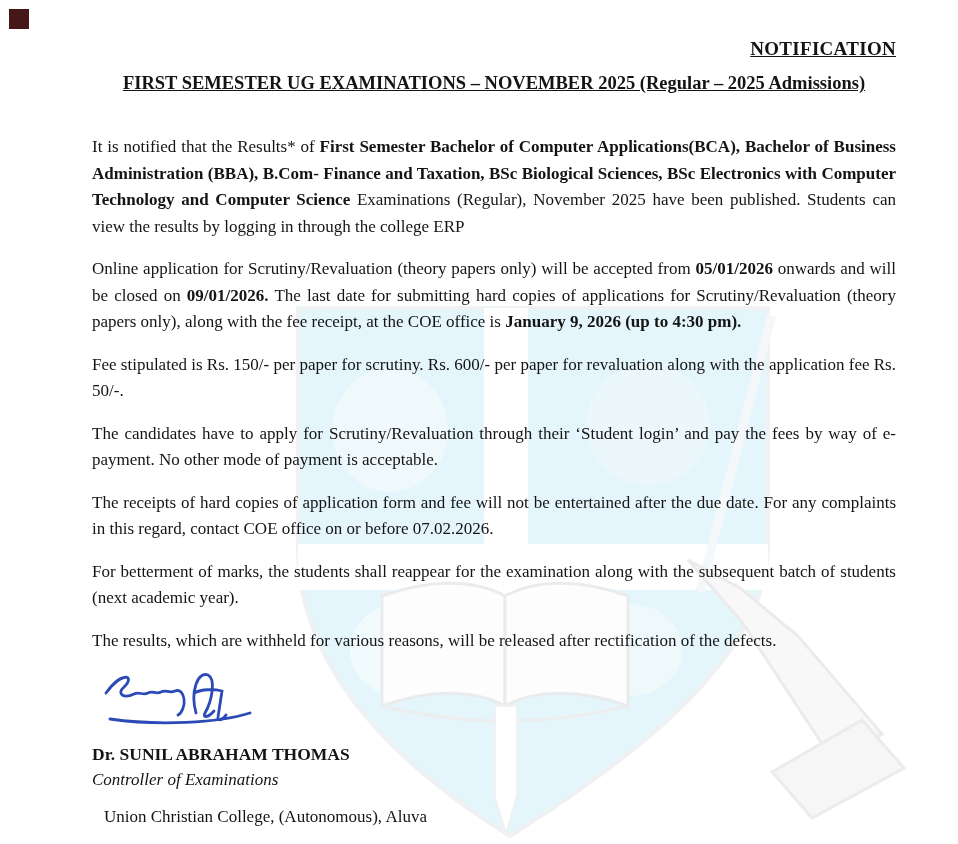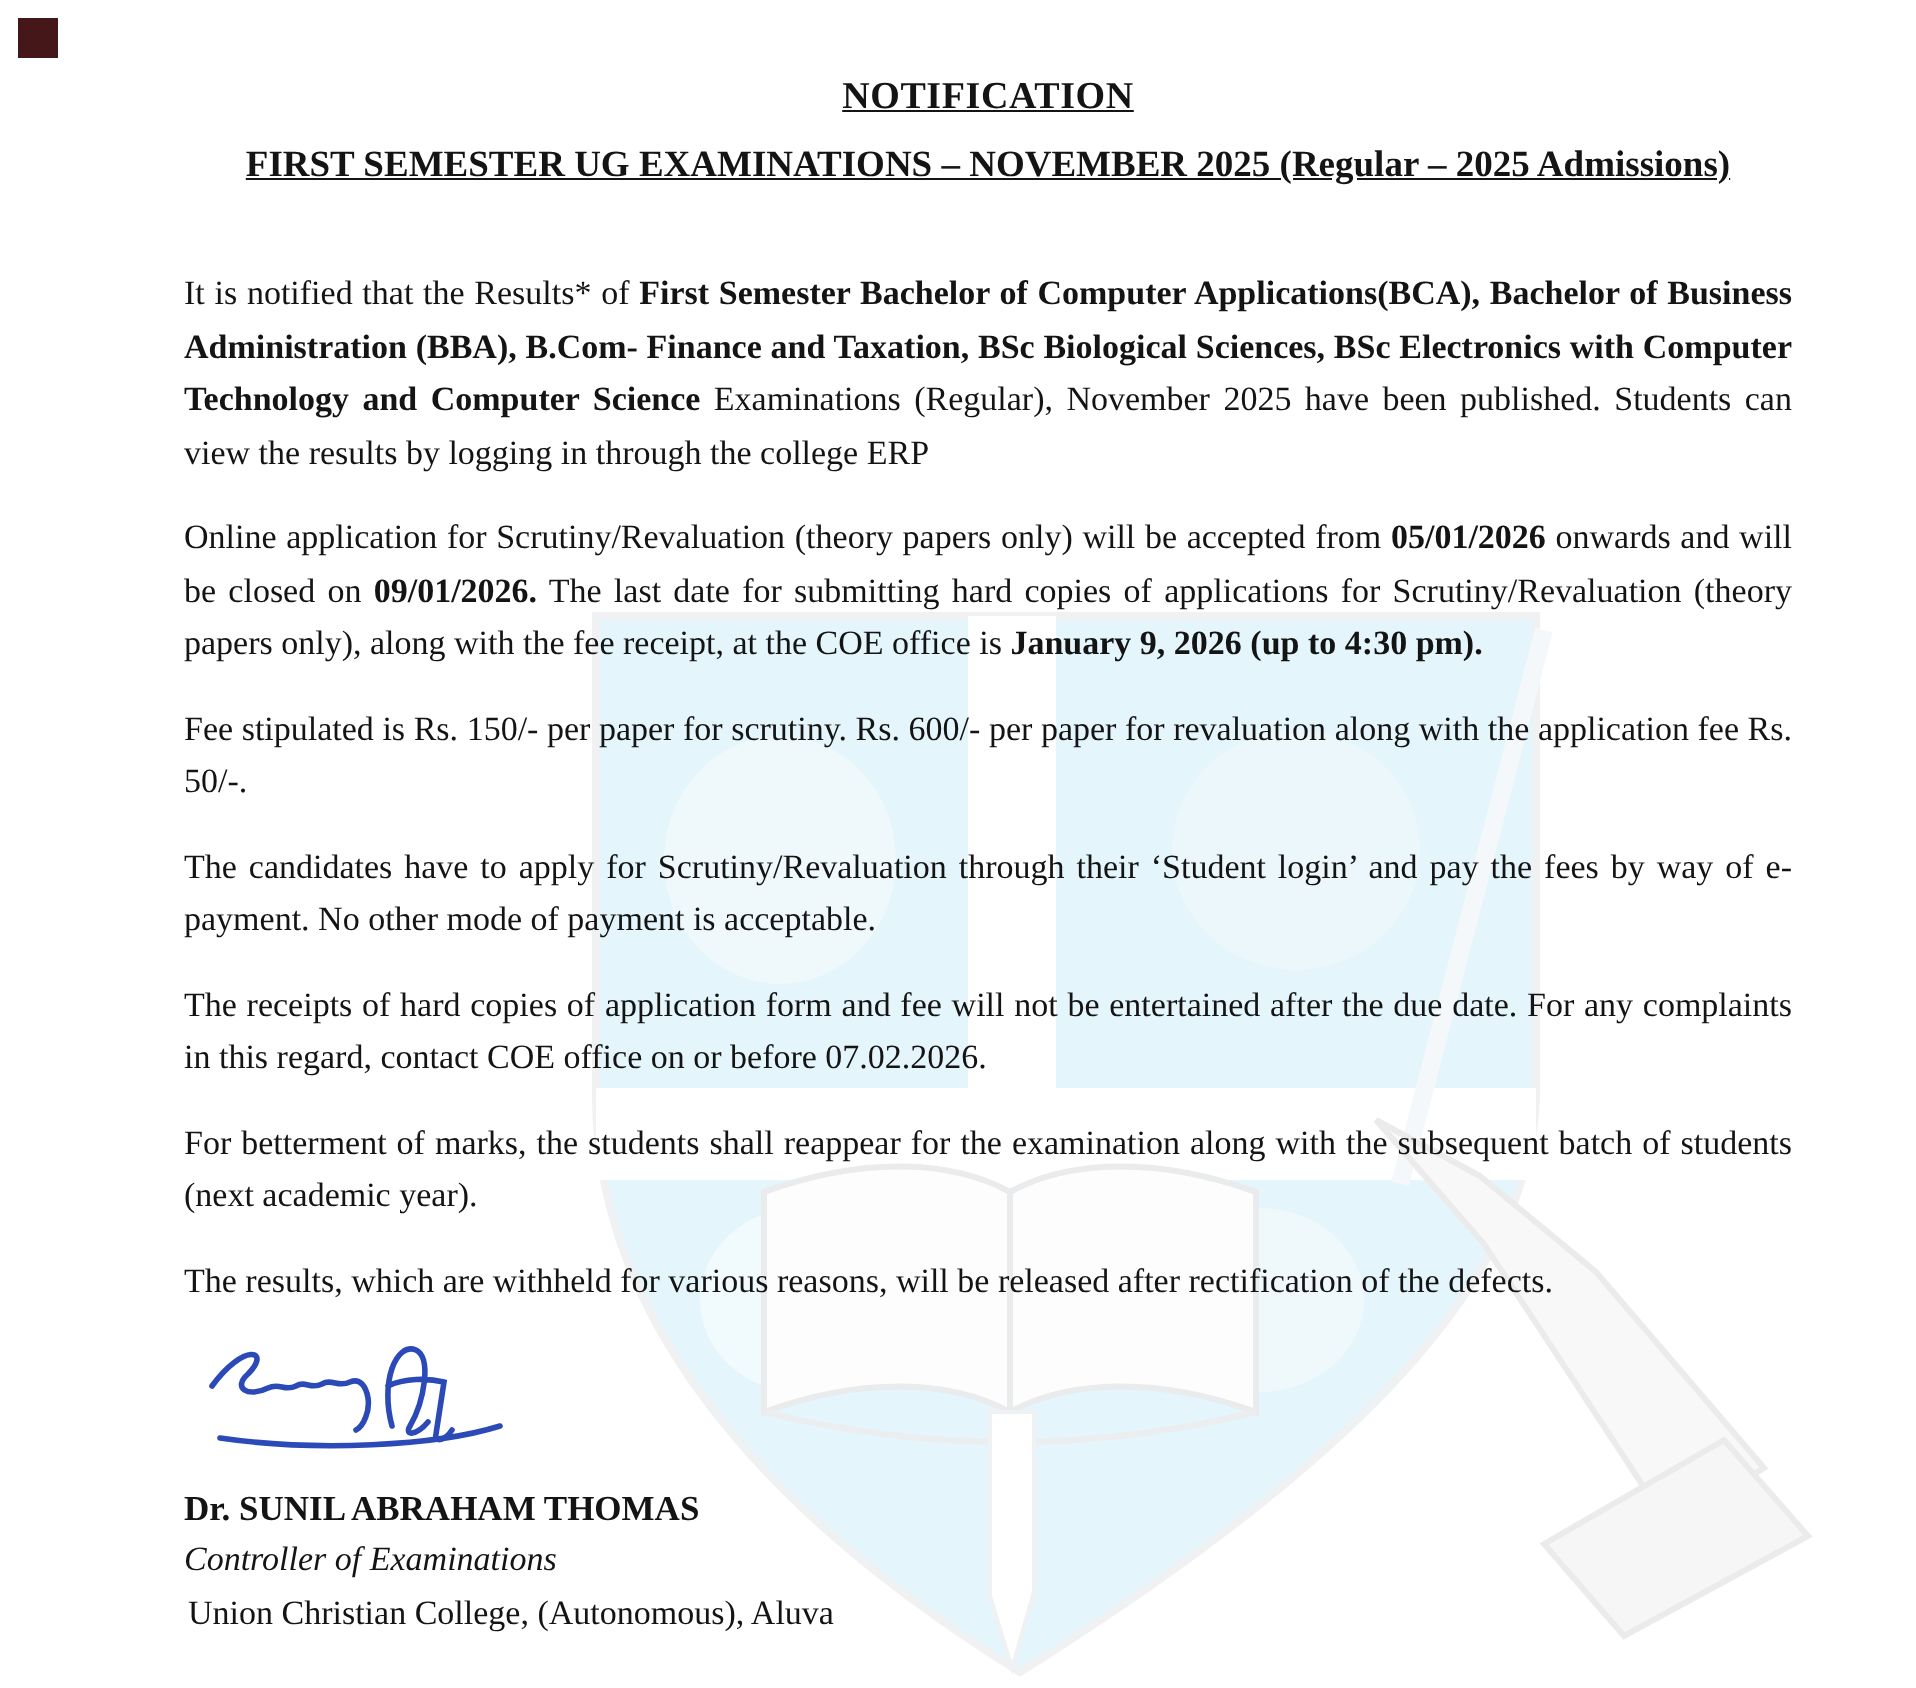--- a/index.html
+++ b/index.html
@@ -14,39 +14,39 @@
   .watermark {
     position:absolute; left:0; top:0; z-index:0;
     pointer-events:none;
   }
   .corner-mark { position:absolute; left:9px; top:9px; z-index:2; }
   .doc {
     position:relative; z-index:1;
     padding:38px 62px 0 92px;
   }
   .title {
-    text-align:center; font-size:19px; font-weight:bold;
+    text-align:right; font-size:19px; font-weight:bold;
     text-decoration:underline; letter-spacing:0.3px;
     margin:0 0 13px 0;
   }
   .subtitle {
     text-align:center; font-size:18.5px; font-weight:bold;
     text-decoration:underline;
     margin:0 0 40px 0;
   }
   p.para {
     font-size:17px; line-height:26.5px;
     text-align:justify;
     margin:16px 0 13px 0;
   }
   p.para b { font-weight:bold; }
   .sig { display:block; margin:-4px 0 0 6px; }
   .footer-name { font-size:17.5px; font-weight:bold; margin:17px 0 0 0; line-height:25px; }
   .footer-role { font-size:17px; font-style:italic; margin:0; line-height:25px; }
-  .footer-inst { font-size:17px; margin:2px; line-height:25px; }
+  .footer-inst { font-size:17px; margin:12px; line-height:25px; }
 </style>
 </head>
 <body>
 
 <svg class="watermark" width="958" height="844" viewBox="0 0 958 844" aria-hidden="true">
   <g opacity="0.55">
 
     <path d="M298,308 L768,308 L768,545 C768,648 655,745 510,836 C368,748 298,650 298,548 Z" stroke="#e2e6e8" stroke-width="4" fill="#cfeef8"></path>
 
     <ellipse cx="390" cy="430" rx="58" ry="62" fill="#e2f5fa"></ellipse>

